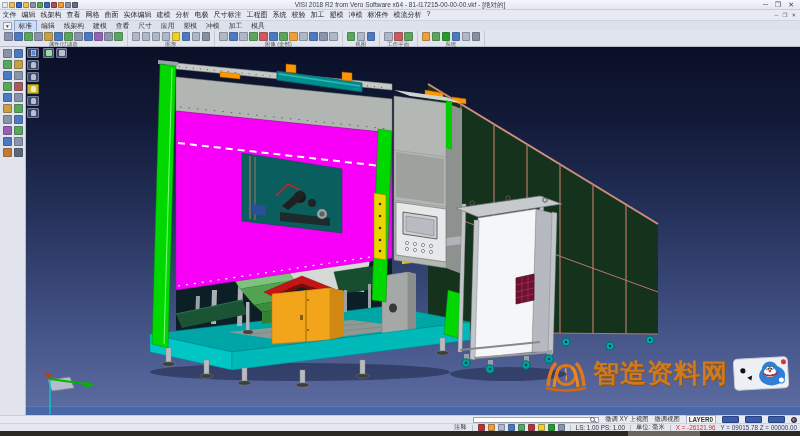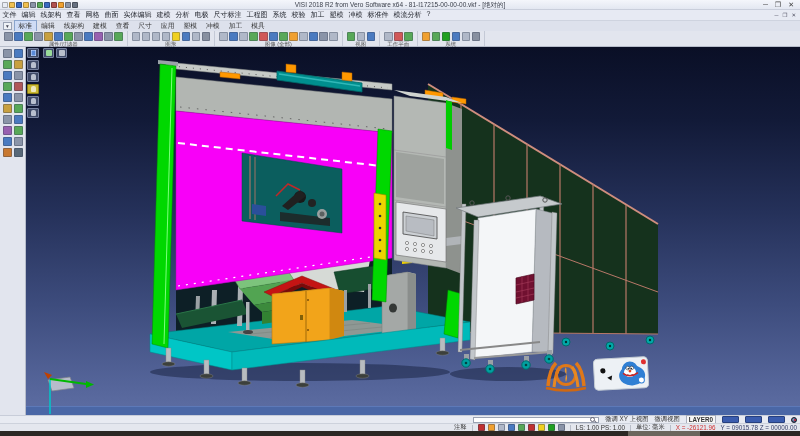--- a/index.html
+++ b/index.html
@@ -561,20 +561,21 @@
     <div class="watermark">
       <svg width="44" height="40" viewBox="0 0 44 40">
         <path d="M4 33 C5 20 8 14 12 10" stroke="#e07818" stroke-width="3.5" fill="none"></path>
         <path d="M10 34 C11 24 13 18 16 14" stroke="#e88820" stroke-width="3" fill="none"></path>
         <circle cx="22" cy="22" r="9.5" stroke="#e07818" stroke-width="3" fill="none"></circle>
         <path d="M22 14 C18 20 26 21 22 29 C20 24 24 22 22 14 Z" fill="#f09828"></path>
         <path d="M34 34 C33 24 31 18 28 14" stroke="#e88820" stroke-width="3" fill="none"></path>
         <path d="M40 33 C39 20 36 14 32 10" stroke="#e07818" stroke-width="3.5" fill="none"></path>
         <path d="M2 35 Q22 40 42 35" stroke="#d06810" stroke-width="2.5" fill="none"></path>
       </svg>
+      <span class="wm-text">智造资料网</span>
       <svg width="56" height="36" viewBox="0 0 56 36" style="transform:rotate(-3deg)">
         <rect x="1" y="3" width="54" height="31" rx="4" fill="#edf1f5" stroke="#c4ccd4"></rect>
         <circle cx="10" cy="15" r="2.6" fill="#111"></circle>
         <path d="M14 22 l5 -2 l-1 5 Z" fill="#111"></path>
         <ellipse cx="39" cy="21" rx="13" ry="10" fill="#2f7fd4"></ellipse>
         <circle cx="37" cy="15" r="8" fill="#2f7fd4"></circle>
         <ellipse cx="37" cy="17.5" rx="6" ry="5" fill="#ffffff"></ellipse>
         <circle cx="35" cy="13.5" r="1.8" fill="#fff" stroke="#222" stroke-width="0.5"></circle>
         <circle cx="39" cy="13.5" r="1.8" fill="#fff" stroke="#222" stroke-width="0.5"></circle>
         <circle cx="35.5" cy="14" r="0.7" fill="#111"></circle>

